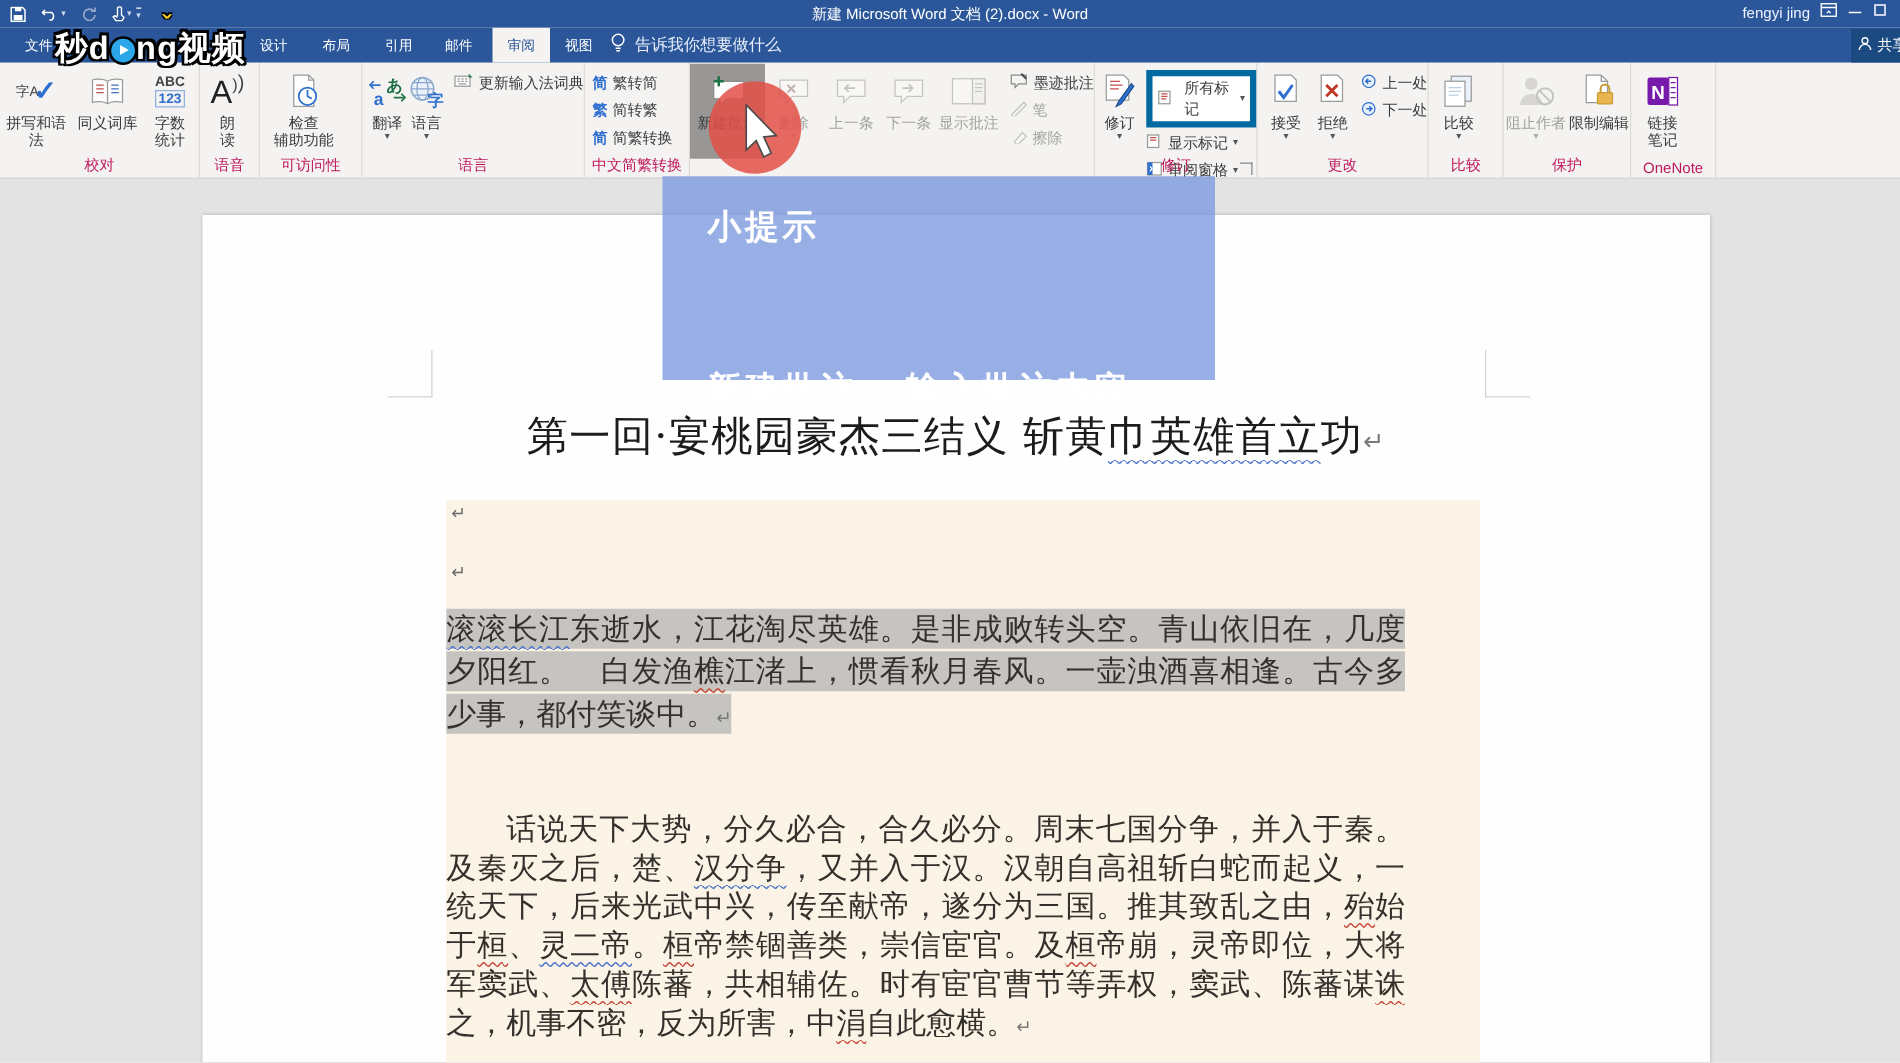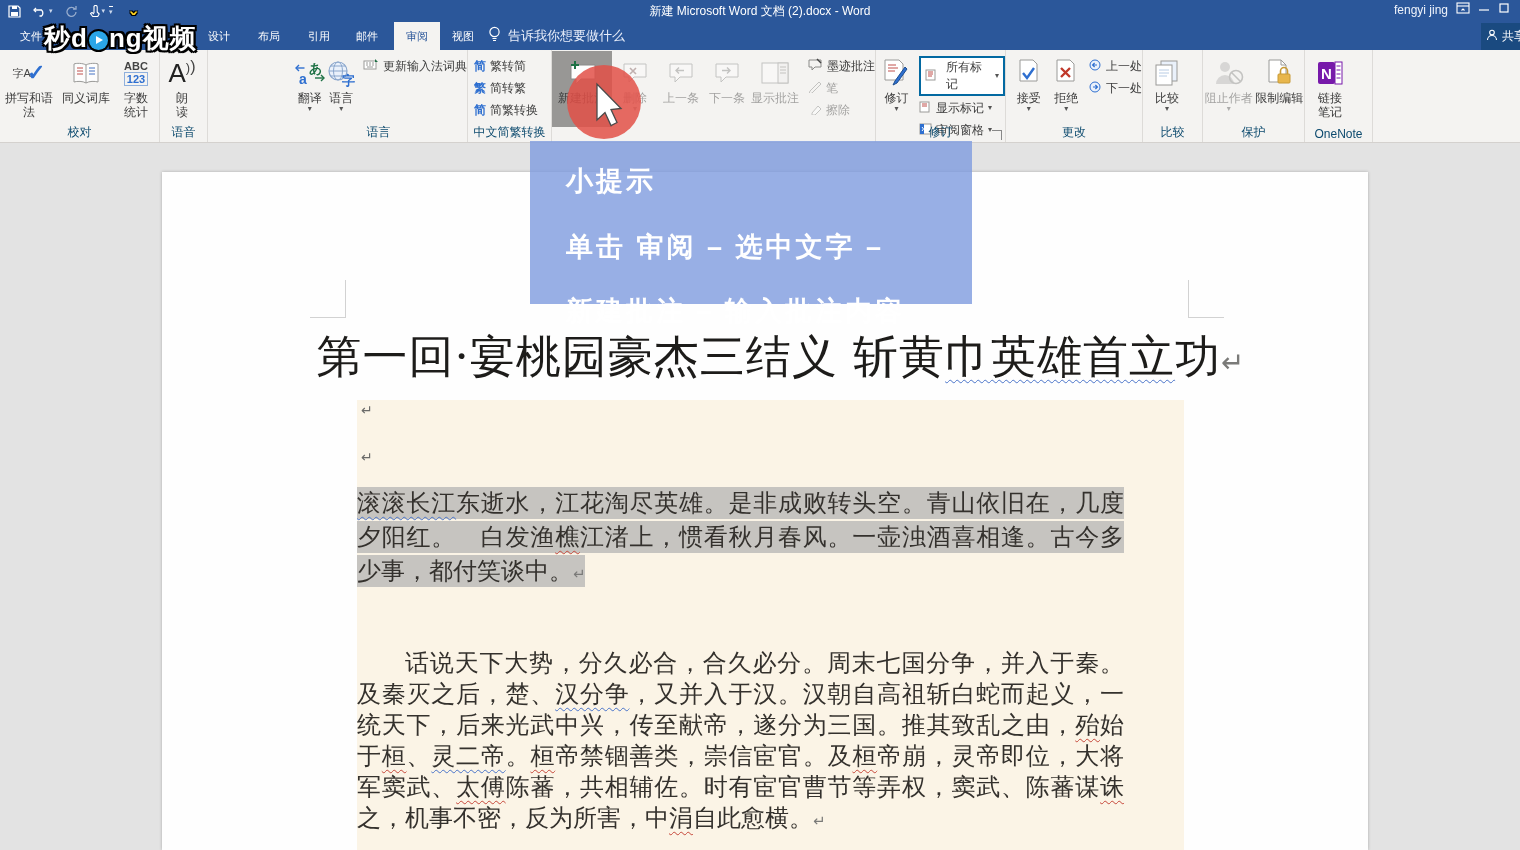--- a/index.html
+++ b/index.html
@@ -29,44 +29,44 @@
   #logo .play { position:relative; display:inline-block; width:19px; height:19px; margin:4px 1px 0 1px; background:#2ba6e8; border-radius:50%;
                 box-shadow:0 0 0 2px #000; }
   #logo .play::after { content:""; position:absolute; left:7px; top:5px; width:0; height:0;
                        border-left:7px solid #fff; border-top:4.5px solid transparent; border-bottom:4.5px solid transparent; }
   #logo .caron { position:absolute; left:86px; top:-12px; color:#ffd21f; font-size:20px; font-weight:bold;
                  text-shadow:-1px -1px 0 #000,1px -1px 0 #000,-1px 1px 0 #000,1px 1px 0 #000; }
 
   
   #ribbon { position:absolute; left:0; top:50px; width:1520px; height:93px; background:#f4f3f1; border-bottom:1px solid #d4d1ce; z-index:10; }
   .rgroup { position:absolute; top:0; height:92px; border-right:1px solid #dddbd8; }
-  .glabel { position:absolute; bottom:1px; left:0; right:0; text-align:center; font-size:12px; color:#0c4a6e; white-space:nowrap; }
+  .glabel { position:absolute; bottom:1px; left:0; right:0; text-align:center; font-size:12px; color:#be185d; white-space:nowrap; }
   .gbody { position:absolute; top:3px; left:0; right:0; bottom:16px; display:flex; align-items:flex-start; justify-content:flex-start; }
   .bigbtn { display:flex; flex-direction:column; align-items:center; padding-top:2px; height:72px; }
   .bicon { height:36px; display:flex; align-items:center; justify-content:center; }
   .blabel { font-size:12px; line-height:14px; color:#3c3c3c; text-align:center; white-space:pre-line; }
   .darr { font-size:8px; color:#555; line-height:8px; }
   .smallstack { display:flex; flex-direction:column; justify-content:flex-start; gap:2px; padding-top:3px; }
   .smallbtn { display:flex; align-items:center; gap:4px; font-size:12px; color:#3c3c3c; height:20px; white-space:nowrap; }
   .disabled { opacity:.45; filter:grayscale(.7); }
-  .combo { background:#fff; border:2px solid #0369a1; font-size:12px; color:#3c3c3c; padding:1px 4px; display:flex; align-items:center; gap:8px; }
+  .combo { background:#fff; border:5px solid #0369a1; font-size:12px; color:#3c3c3c; padding:1px 4px; display:flex; align-items:center; gap:8px; }
   .launcher { position:absolute; right:3px; bottom:2px; width:10px; height:10px; border-left:1px solid #888; border-bottom:1px solid #888; transform:rotate(180deg); }
   .glyph { font-weight:bold; }
 
   
   #btn-new-comment { background:#989795; height:76px; margin-top:-2px; padding-top:4px; }
 
   
   #docarea { position:absolute; left:0; top:143px; width:1520px; height:707px; background:#e3e3e3; }
   #page { position:absolute; left:162px; top:29px; width:1206px; height:678px; background:#fefefe; box-shadow:0 0 3px rgba(0,0,0,.25); }
   .cropmark-tl { position:absolute; left:148px; top:108px; width:36px; height:38px; border-right:1.5px solid #d2d2d2; border-bottom:1.5px solid #d2d2d2; }
   .cropmark-tr { position:absolute; left:1026px; top:108px; width:36px; height:38px; border-left:1.5px solid #d2d2d2; border-bottom:1.5px solid #d2d2d2; }
 
-  #doc-heading { position:absolute; left:16px; top:155px; width:100%; text-align:center; font-family:"DejaVu Serif", serif;
-                 font-size:45px; color:#1d1c1a; letter-spacing:1px; white-space:nowrap; }
+  #doc-heading { position:absolute; left:0; top:155px; width:100%; text-align:center; font-family:"DejaVu Serif", serif;
+                 font-size:33px; color:#1d1c1a; letter-spacing:1px; white-space:nowrap; }
   .pilcrow { color:#7a7a78; font-size:.62em; font-family:"DejaVu Sans", sans-serif; }
 
   #content-tint { position:absolute; left:195px; top:228px; width:827px; height:450px; background:#fbf4e6; }
   .mark-line { position:absolute; left:4px; font-size:14px; color:#6b6b69; }
   .docpara { position:absolute; left:0; width:767px; font-family:"DejaVu Serif", serif; font-size:24px; color:#34312d;
              text-align:justify; text-justify:inter-ideograph; }
   #poem { top:86px; line-height:34px; }
   #citation { top:198px; line-height:34px; }
   #bodypara { top:248px; line-height:31px; text-indent:2em; }
   .sel { background:#c6c4c0; padding:2px 0; -webkit-box-decoration-break:clone; box-decoration-break:clone; }
@@ -210,20 +210,37 @@
             <span style="font-size:13px;color:#444;margin-top:-12px">)</span>
             <span style="font-size:16px;color:#444;margin-top:-12px">)</span>
           </div>
         <div class="blabel">朗
 读</div>
       </div>
     </div>
     <div class="glabel">语音</div>
   </div>
 
+  <div class="rgroup" style="left:208px;width:82px">
+    <div class="gbody">
+      <div class="bigbtn" style="width:70px">
+        <div class="bicon">
+            <svg width="26" height="28" viewBox="0 0 26 28">
+              <path d="M5 1 h12 l4 4 v21 h-16 z" fill="#fff" stroke="#9a9a98"></path>
+              <path d="M17 1 v4 h4" fill="none" stroke="#9a9a98"></path>
+              <circle cx="16" cy="18" r="7" fill="#fff" stroke="#2e6fd0" stroke-width="1.4"></circle>
+              <path d="M16 13 v5 l3.4 2" fill="none" stroke="#2e6fd0" stroke-width="1.4"></path>
+            </svg>
+          </div>
+        <div class="blabel">检查
+辅助功能</div>
+      </div>
+    </div>
+    <div class="glabel">可访问性</div>
+  </div>
 
   <div class="rgroup" style="left:290px;width:178px">
     <div class="gbody" style="justify-content:flex-start;padding-left:4px">
       <div class="bigbtn" style="width:46px">
         <div class="bicon">
             <svg width="30" height="28" viewBox="0 0 30 28">
               <path d="M4 6 l-3 3 3 3" fill="none" stroke="#2e6fd0" stroke-width="1.4"></path>
               <path d="M1.5 9 h8" stroke="#2e6fd0" stroke-width="1.4"></path>
               <text x="4" y="25" font-size="14" font-weight="bold" fill="#2e6fd0" font-family="sans-serif">a</text>
               <text x="14" y="14" font-size="13" font-weight="bold" fill="#1e7145" font-family="sans-serif">あ</text>
@@ -523,20 +540,19 @@
 
       <div class="docpara" id="bodypara">
         <span><span>话说天下大势，分久必合，合久必分。周末七国分争，并入于秦。及秦灭之后，楚、</span><span class="wavy-blue">汉分争</span><span>，又并入于汉。汉朝自高祖斩白蛇而起义，一统天下，后来光武中兴，传至献帝，遂分为三国。推其致乱之由，</span><span class="wavy-red">殆</span><span>始于</span><span class="wavy-red">桓</span><span>、</span><span class="wavy-blue">灵二帝</span><span>。</span><span class="wavy-red">桓</span><span>帝禁锢善类，崇信宦官。及</span><span class="wavy-red">桓</span><span>帝崩，灵帝即位，大将军窦武、</span><span class="wavy-red">太傅</span><span>陈蕃，共相辅佐。时有宦官曹节等弄权，窦武、陈蕃谋</span><span class="wavy-red">诛</span><span>之，机事不密，反为所害，中</span><span class="wavy-red">涓</span><span>自此愈横。</span></span><span class="pilcrow">↵</span>
       </div>
     </div>
   </div>
 </div>
 
 <div id="tip">
   <div class="t1">小提示</div>
-  <div class="t2">单击 审阅 – 选中文字 –</div>
   <div class="t3">新建批注 – 输入批注内容</div>
 </div>
 
 <svg id="cursor-layer">
   <circle cx="604" cy="102" r="37" fill="#e25048" fill-opacity="0.85"></circle>
   <path d="M597 84 L597 120 L605 112.5 L611 125.5 L617 122.5 L611 109.5 L621 108.5 Z" fill="#fff" stroke="#4a4a4a" stroke-width="1.3"></path>
 </svg>
 
 </body></html>

